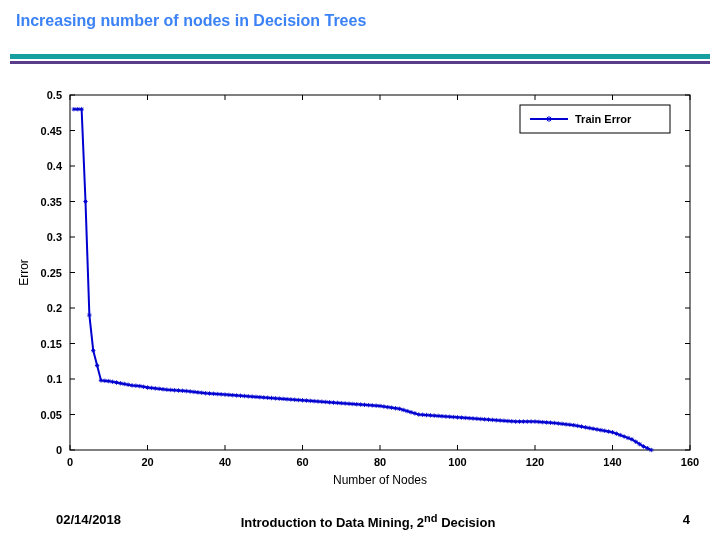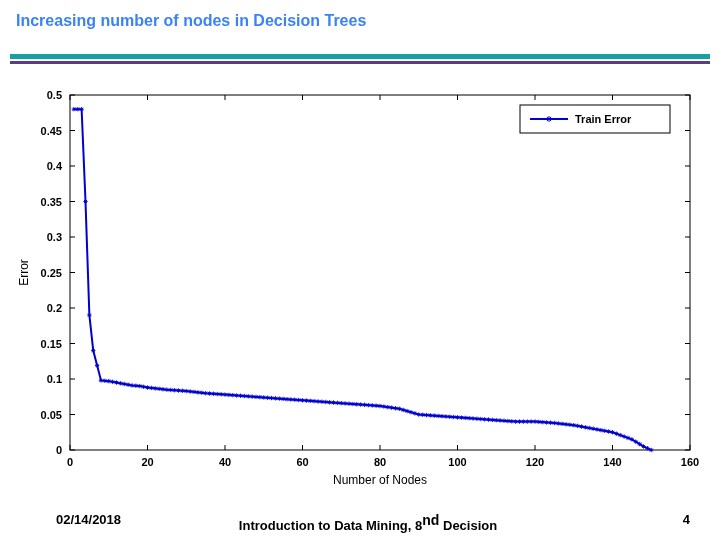--- a/index.html
+++ b/index.html
@@ -53,21 +53,21 @@
     bottom: 8px;
     left: 16px;
     right: 0;
     height: 20px;
     font-size: 13px;
     font-weight: bold;
     color: #000;
   }
   .footer .date { position: absolute; left: 40px; }
   .footer .book { position: absolute; left: 0; right: 0; text-align: center; }
-  .footer .book sup { font-size: 14px; }
+  .footer .book sup { font-size: 11px; }
   .footer .pg { position: absolute; right: 30px; }
 
   
   .tick-label {
     font-size: 11px;
     fill: #000;
     font-family: Arial, sans-serif;
     font-weight: bold;
   }
   .axis-label {
@@ -1061,17 +1061,17 @@
         <line x1="539" y1="36" x2="539" y2="42" stroke="#0000d0" stroke-width="1"></line>
         <line x1="536.9" y1="36.9" x2="541.1" y2="41.1" stroke="#0000d0" stroke-width="1"></line>
         <line x1="536.9" y1="41.1" x2="541.1" y2="36.9" stroke="#0000d0" stroke-width="1"></line>
         <text x="565" y="43" class="tick-label" font-weight="bold" fill="#000">Train Error</text>
       </svg>
   </div>
 
   <div class="footer">
     <span class="date">02/14/2018</span>
     <span class="book">
-      <span>Introduction to Data Mining, 8</span><sup>nd</sup><span> Decision</span>
+      <span>Introduction to Data Mining, 2</span><sup>nd</sup><span> Decision</span>
     </span>
     <span class="pg">4</span>
   </div>
 </div>
 
 </body></html>

